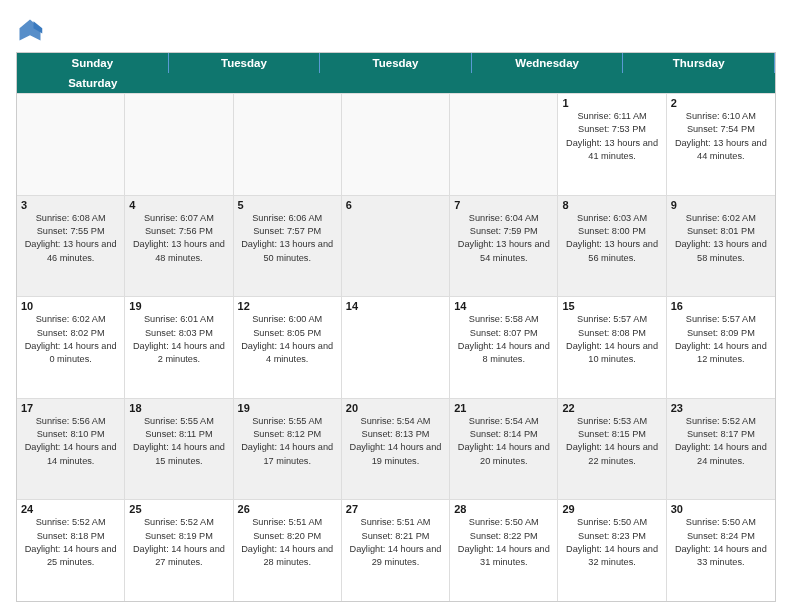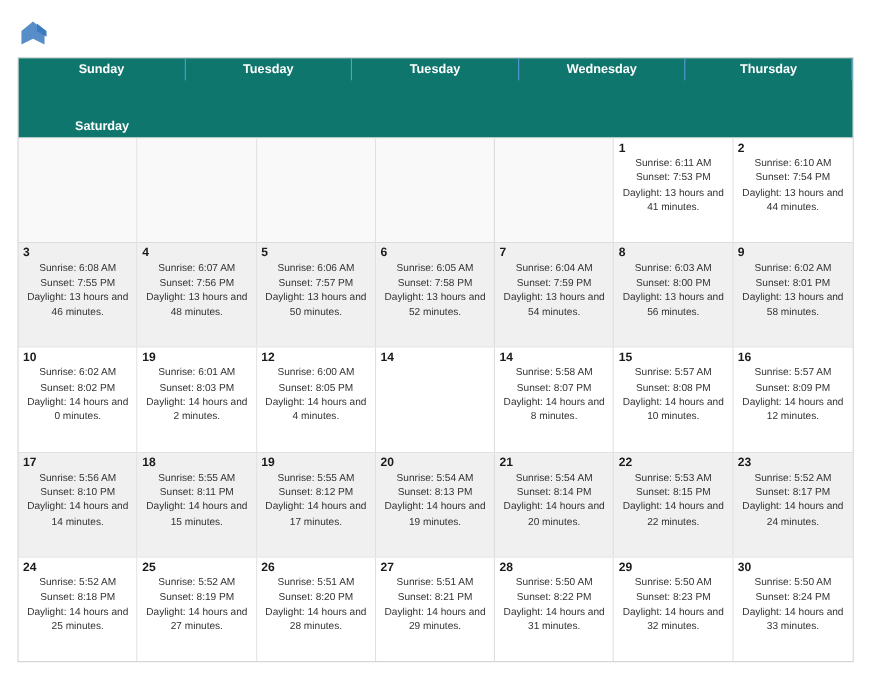--- a/index.html
+++ b/index.html
@@ -67,21 +67,21 @@
       background: #0f766e;
     }
     .cal-header-cell {
       color: #fff;
       font-size: 11.5px;
       font-weight: bold;
       text-align: center;
       padding: 4px 2px;
       border-right: 1px solid #5a9ad4;
     }
-    .cal-header-cell:last-child { border-right: none; margin-top: 32px; }
+    .cal-header-cell:last-child { border-right: none; }
     .cal-body {
       flex: 1;
       display: flex;
       flex-direction: column;
     }
     .cal-week {
       display: grid;
       grid-template-columns: repeat(7, 1fr);
       flex: 1;
       border-top: 1px solid #ddd;
@@ -165,21 +165,20 @@
           <div class="cal-cell shaded">
             <div class="day-num">4</div>
             <div class="day-info">Sunrise: 6:07 AM<br>Sunset: 7:56 PM<br>Daylight: 13 hours and 48 minutes.</div>
           </div>
           <div class="cal-cell shaded">
             <div class="day-num">5</div>
             <div class="day-info">Sunrise: 6:06 AM<br>Sunset: 7:57 PM<br>Daylight: 13 hours and 50 minutes.</div>
           </div>
           <div class="cal-cell shaded">
             <div class="day-num">6</div>
-            <div class="day-info">Sunrise: 6:05 AM<br>Sunset: 7:58 PM<br>Daylight: 13 hours and 52 minutes.</div>
           </div>
           <div class="cal-cell shaded">
             <div class="day-num">7</div>
             <div class="day-info">Sunrise: 6:04 AM<br>Sunset: 7:59 PM<br>Daylight: 13 hours and 54 minutes.</div>
           </div>
           <div class="cal-cell shaded">
             <div class="day-num">8</div>
             <div class="day-info">Sunrise: 6:03 AM<br>Sunset: 8:00 PM<br>Daylight: 13 hours and 56 minutes.</div>
           </div>
           <div class="cal-cell shaded">

